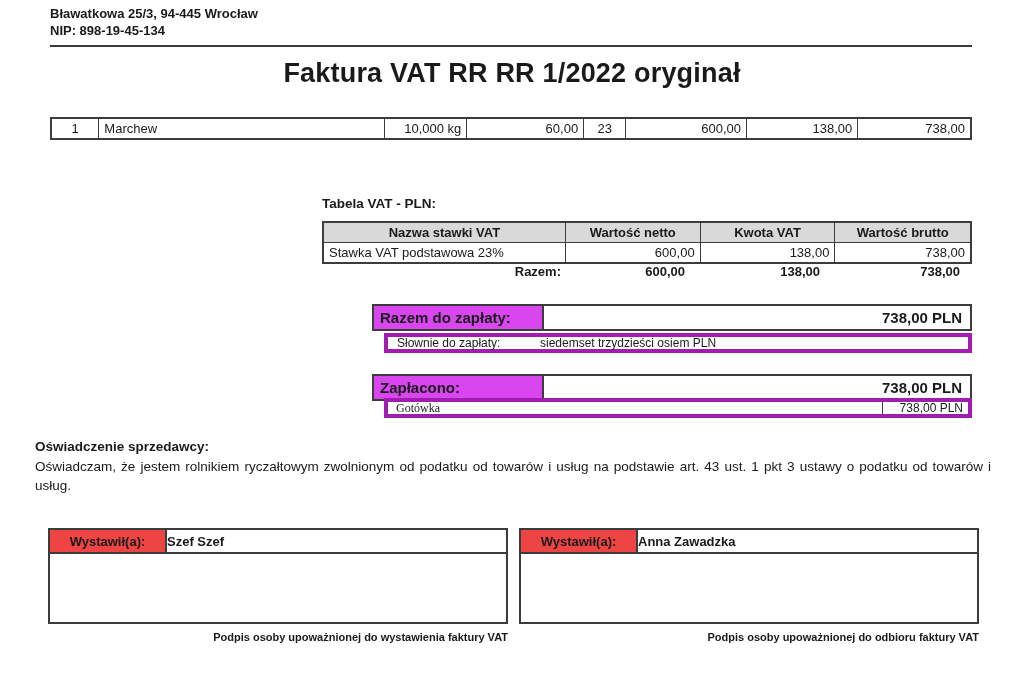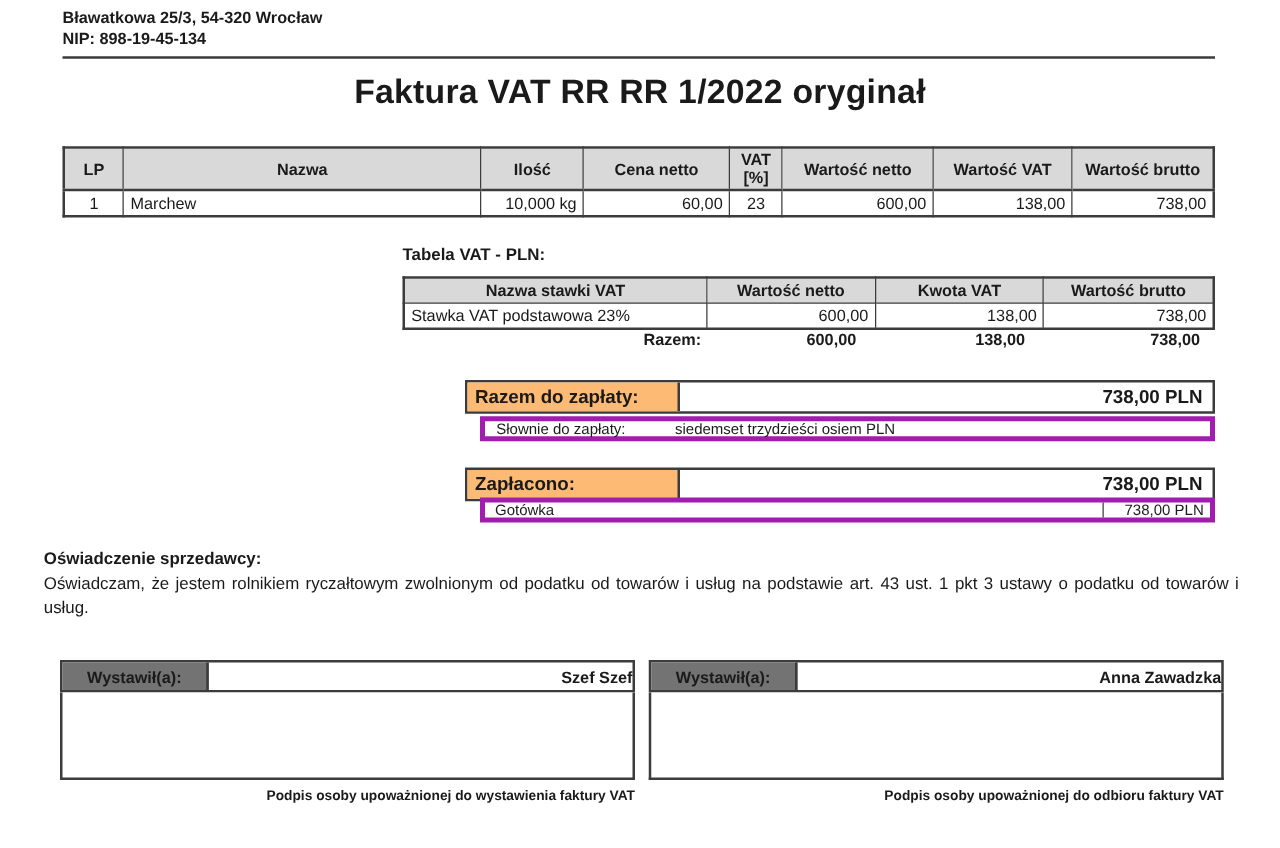--- a/index.html
+++ b/index.html
@@ -46,90 +46,79 @@
   .razem-row .c1 { width:243px; text-align:right; padding-right:4px; }
   .razem-row .c2 { width:135px; text-align:right; padding-right:15px; }
   .razem-row .c3 { width:135px; text-align:right; padding-right:15px; }
   .razem-row .c4 { width:137px; text-align:right; padding-right:12px; }
   
   .paybox {
     position:absolute; left:372px; width:600px; height:27px;
     border:2px solid #3c3c3c; display:flex; align-items:stretch;
   }
   .paybox .plabel {
-    width:170px; background:#fdba74; border-right:2px solid #3c3c3c;
+    width:170px; background:#d946ef; border-right:2px solid #3c3c3c;
     font-weight:bold; font-size:15px; padding:3px 0 0 6px;
   }
   .paybox .pval {
     flex:1; text-align:right; font-weight:bold; font-size:15px; padding:3px 8px 0 0;
   }
   .subrow {
     position:absolute; left:384px; width:588px; height:20px;
     border:4px solid #a21caf; display:flex; font-size:12px; align-items:center;
   }
   .subrow .s1 { width:152px; padding-left:9px; }
   .subrow .s2 { flex:1; }
-  .paidrow .s1 { width:495px; padding-left:8px; border-right:1px solid #3c3c3c; height:100%; display:flex; align-items:center; }
+  .paidrow .s1 { width:495px; padding-left:8px; border-right:1px solid #3c3c3c; height:100%; display:flex; align-items:center;font-family:Liberation Serif, serif; }
   .paidrow .s2 { flex:1; text-align:right; padding-right:5px; }
   
   .decl { position:absolute; left:35px; top:439px; width:956px; }
   .decl-h { font-weight:bold; font-size:13.5px; margin-bottom:3px; }
   .decl-p { font-size:13.5px; line-height:19px; text-align:justify; }
   
   .sig { position:absolute; top:528px; width:460px; }
   .sig-issuer  { left:48px; }
   .sig-receiver{ left:519px; }
   .sig-head {
     display:flex; height:26px; border:2px solid #3c3c3c; align-items:stretch;
   }
   .sig-label {
-    width:117px; background:#737373; border-right:2px solid #3c3c3c;
+    width:117px; background:#ef4444; border-right:2px solid #3c3c3c;
     font-weight:bold; font-size:13px; text-align:center; padding-top:4px;
   }
-  .sig-name { flex:1; font-weight:bold; font-size:13px; text-align:right; padding-top:4px; }
+  .sig-name { flex:1; font-weight:bold; font-size:13px; text-align:left; padding-top:4px; }
   .sig-body { height:70px; border:2px solid #3c3c3c; border-top:none; background:#fff; }
   .sig-cap { margin-top:7px; text-align:right; font-weight:bold; font-size:11px; }
 </style>
 </head>
 <body>
 
 <div class="page">
 
   <div class="hdr">
     <div class="hdr-right">
-      <div>Bławatkowa 25/3, 54-320 Wrocław</div>
+      <div>Bławatkowa 25/3, 94-445 Wrocław</div>
       <div>NIP: 898-19-45-134</div>
     </div>
   </div>
 
   <div class="title">Faktura VAT RR RR 1/2022 oryginał</div>
 
   <table class="items outer">
     <colgroup>
       <col style="width:5.2%">
         <col style="width:31.1%">
         <col style="width:8.9%">
         <col style="width:12.7%">
       <col style="width:4.6%">
         <col style="width:13.1%">
         <col style="width:12.1%">
         <col style="width:12.3%">
     </colgroup>
     <tbody>
-        <tr class="head">
-      <th>LP</th>
-      <th>Nazwa</th>
-      <th>Ilość</th>
-      <th>Cena netto</th>
-      <th class="pre">VAT
-[%]</th>
-      <th>Wartość netto</th>
-      <th>Wartość VAT</th>
-      <th>Wartość brutto</th>
-    </tr>
     <tr>
       <td class="ac">1</td>
       <td class="al">Marchew</td>
       <td class="ar">10,000 kg</td>
       <td class="ar">60,00</td>
       <td class="ac">23</td>
       <td class="ar">600,00</td>
       <td class="ar">138,00</td>
       <td class="ar">738,00</td>
     </tr>

